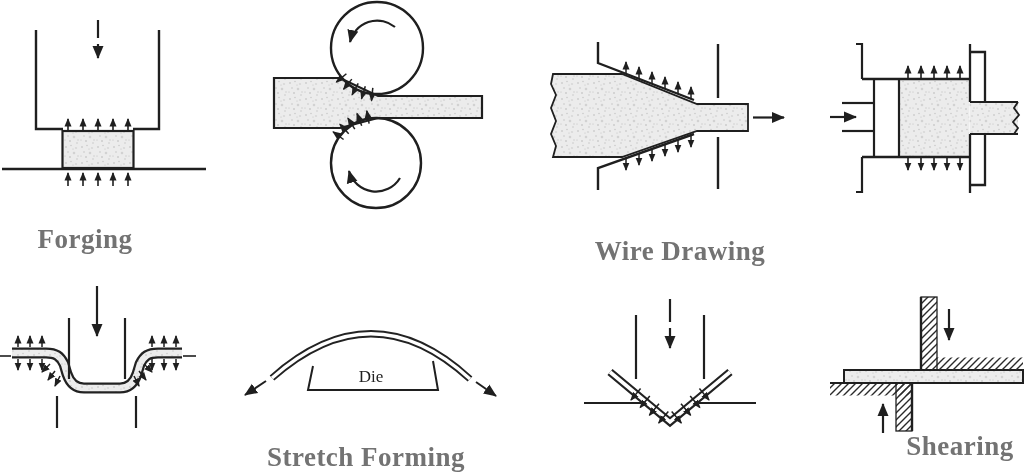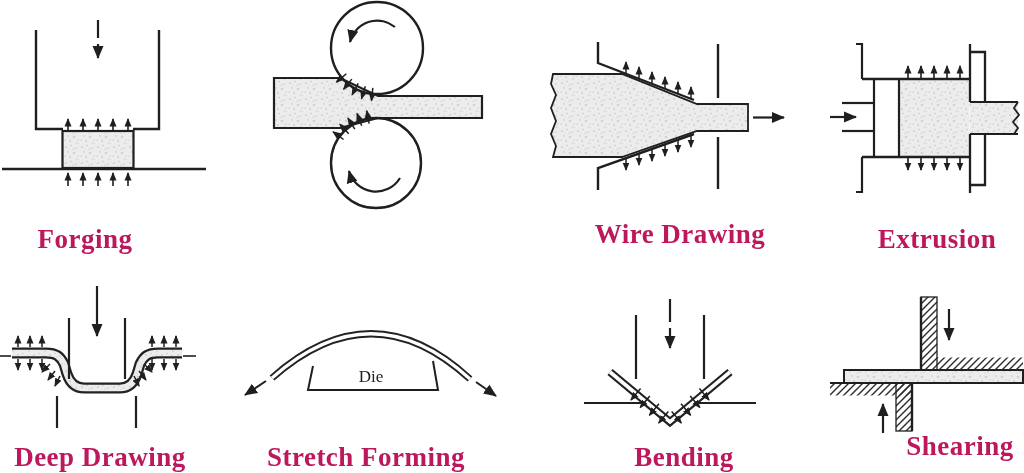--- a/index.html
+++ b/index.html
@@ -1,20 +1,20 @@
 <!DOCTYPE html>
 <html><head>
 <meta charset="utf-8">
 <style>
   html,body{margin:0;padding:0;background:#ffffff;}
   #figure{position:relative;width:1024px;height:473px;background:#ffffff;overflow:hidden;
           font-family:"Liberation Serif", serif;}
   #drawing{position:absolute;left:0;top:0;}
   .lbl{position:absolute;transform:translateX(-50%);white-space:nowrap;
-       font-size:27px;font-weight:600;color:#be185d;letter-spacing:0.5px;}
+       font-size:27px;font-weight:600;color:#737373;letter-spacing:0.5px;}
   svg text{font-family:"Liberation Serif", serif;}
 </style>
 </head>
 <body>
 
 <div id="figure">
 
 <svg id="drawing" width="1024" height="473" viewBox="0 0 1024 473">
   <defs>
     <pattern id="st" patternUnits="userSpaceOnUse" width="16" height="16">
@@ -233,19 +233,16 @@
     <rect x="830" y="383" width="82" height="12.5" fill="url(#hatch)" stroke="none"></rect>
     <line x1="830" y1="383" x2="912" y2="383" stroke-width="2.2"></line>
     <rect x="896" y="383" width="16" height="48" fill="url(#hatch)" stroke-width="1.3"></rect>
     <line x1="912" y1="383" x2="912" y2="431" stroke-width="2.4"></line>
     <line x1="949" y1="309" x2="949" y2="340" stroke-width="2.2" marker-end="url(#ab)"></line>
     <line x1="883" y1="433" x2="883" y2="404" stroke-width="2.2" marker-end="url(#ab)"></line>
   </g>
 </svg>
 
   <div class="lbl" style="left:85px;top:224px">Forging</div>
-  <div class="lbl" style="left:680px;top:219px">Wire Drawing</div>
-  <div class="lbl" style="left:937px;top:224px">Extrusion</div>
-  <div class="lbl" style="left:100px;top:442px">Deep Drawing</div>
+  <div class="lbl" style="left:680px;top:236px">Wire Drawing</div>
   <div class="lbl" style="left:366px;top:442px">Stretch Forming</div>
-  <div class="lbl" style="left:684px;top:442px">Bending</div>
   <div class="lbl" style="left:960px;top:431px">Shearing</div>
 </div>
 
 </body></html>

